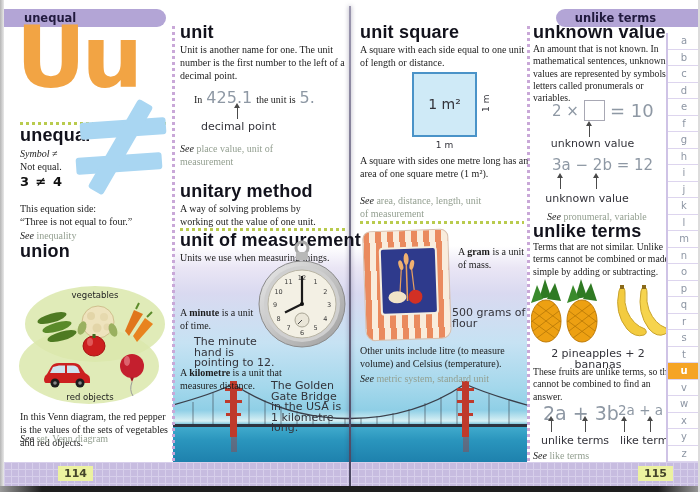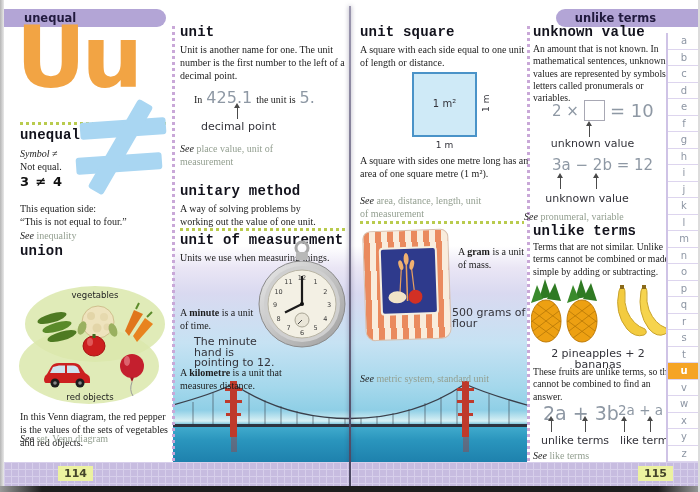--- a/index.html
+++ b/index.html
@@ -1,19 +1,19 @@
 <!DOCTYPE html>
 <html><head>
 <meta charset="utf-8">
 <style>
   html,body{margin:0;padding:0;background:#f4f4f4}
   .page{position:relative;width:700px;height:492px;background:#fff;overflow:hidden;
         font-family:"Liberation Serif",serif;}
   .abs{position:absolute}
-  .h-entry{font-family:Liberation Mono, monospace;font-weight:700;font-size:14px;color:#12121c;letter-spacing:.2px;line-height:15px}
+  .h-entry{font-family:Liberation Sans, sans-serif;font-weight:700;font-size:18px;color:#12121c;letter-spacing:.2px;line-height:15px}
   .body{font-size:10px;line-height:13px;color:#1c1c1c}
   .small{font-size:9.7px;line-height:12.3px}
   .cap{font-family:"DejaVu Sans",sans-serif;font-size:11px;line-height:10.5px;color:#33333a}
   .eq{font-family:"DejaVu Sans",sans-serif;color:#8e98a4}
   .see-line i{color:#222;font-style:italic}
   .link{color:#939f90}
   .hdot{height:3px;background-image:repeating-linear-gradient(90deg,#b9cb4e 0 3px,transparent 3px 6px)}
   .vdot{width:3px;background-image:repeating-linear-gradient(180deg,#c9a8d8 0 3px,transparent 3px 6px)}
   .pill{height:18px;background:#b3a5d6;font-family:"DejaVu Sans",sans-serif;font-weight:700;
         font-size:11.5px;color:#211a3e;line-height:18px}
@@ -73,20 +73,21 @@
       <rect x="57" y="9" width="7" height="56"></rect>
       <rect x="52" y="16" width="17" height="3"></rect>
         <rect x="52" y="28" width="17" height="3"></rect>
         <rect x="53" y="41" width="15" height="3"></rect>
       <rect x="289" y="9" width="7" height="56"></rect>
       <rect x="284" y="16" width="17" height="3"></rect>
         <rect x="284" y="28" width="17" height="3"></rect>
         <rect x="285" y="41" width="15" height="3"></rect>
     </g>
   </svg>
+  <div class="abs cap" style="left:271px;top:381px;width:72px">The Golden Gate Bridge in the USA is 1 kilometre long.</div>
 
   <div class="abs pill" style="left:4px;top:9px;width:142px;border-radius:0 10px 10px 0;padding-left:20px">unequal</div>
   <div class="abs pill" style="left:556px;top:9px;width:100px;border-radius:10px 0 0 10px;text-align:right;padding-right:44px">unlike terms</div>
 
   <div class="abs" style="left:349px;top:6px;width:2px;height:480px;background:linear-gradient(180deg,#9a96ae,#4a4660);box-shadow:0 0 4px rgba(60,50,90,.5)"></div>
 
   <div class="abs" style="left:16px;top:14px;font-family:'DejaVu Sans',sans-serif;font-weight:700;font-size:86px;line-height:1;color:#f2a444;letter-spacing:-4px">Uu</div>
   <div class="abs hdot" style="left:20px;top:122px;width:146px"></div>
 
   <div class="abs h-entry" style="left:20px;top:128px">unequal</div>
@@ -94,21 +95,21 @@
   <div class="abs body" style="left:20px;top:160px">Not equal.</div>
   <div class="abs" style="left:20px;top:174px;font-family:'DejaVu Sans',sans-serif;font-weight:700;font-size:13px;color:#111;letter-spacing:1px">3 ≠ 4</div>
 
   <div>
     <div class="bar" style="left:80px;top:120px;width:86px;height:17px;transform:rotate(-4deg)"></div>
     <div class="bar" style="left:76px;top:155px;width:86px;height:17px;transform:rotate(-4deg)"></div>
     <div class="bar" style="left:112px;top:96px;width:17px;height:102px;transform:rotate(30deg)"></div>
   </div>
 
   <div class="abs body" style="left:20px;top:202px">This equation side:</div>
-  <div class="abs body" style="left:20px;top:215px">“This is not equal to four.”</div>
+  <div class="abs body" style="left:20px;top:215px">“Three is not equal to four.”</div>
   <div class="abs body see-line" style="left:20px;top:229px">
     <i>See</i> <span class="link">inequality</span>
   </div>
 
   <div class="abs h-entry" style="left:20px;top:244px">union</div>
 
   <svg class="abs" style="left:18px;top:284px" width="150" height="122" viewBox="0 0 150 122">
     <ellipse cx="77" cy="40" rx="70" ry="38" fill="#dbe7ab" opacity="0.85"></ellipse>
     <ellipse cx="71" cy="82" rx="70" ry="38" fill="#dbe7ab" opacity="0.85"></ellipse>
     <text x="77" y="14" font-size="8.5" fill="#222" text-anchor="middle">vegetables</text>
@@ -220,21 +221,21 @@
     <circle cx="50" cy="82" r="7" fill="#eae6d8" stroke="#a8a494"></circle>
     <line x1="50" y1="82" x2="46" y2="86" stroke="#444" stroke-width="1"></line>
     <line x1="50" y1="66" x2="50" y2="38" stroke="#1a1a1a" stroke-width="2.2"></line>
     <line x1="50" y1="66" x2="33" y2="74.5" stroke="#1a1a1a" stroke-width="2.2"></line>
     <circle cx="50" cy="66" r="2" fill="#111"></circle>
   </svg>
 
   <div class="abs h-entry" style="left:360px;top:25px">unit square</div>
   <div class="abs body" style="left:360px;top:43px;width:170px">A square with each side equal to one unit of length or distance.</div>
   <div class="abs" style="left:412px;top:72px;width:61px;height:61px;background:#cfeaf7;border:2px solid #4a93c8;display:flex;align-items:center;justify-content:center">
-    <span class="cap" style="font-size:10px">1 m²</span>
+    <span class="cap" style="font-size:14px">1 m²</span>
   </div>
   <div class="abs cap center" style="left:412px;top:140px;width:65px;font-size:9px">1 m</div>
   <div class="abs cap center" style="left:471px;top:98px;width:30px;font-size:9px;transform:rotate(-90deg)">1 m</div>
   <div class="abs body" style="left:360px;top:154px;width:172px">A square with sides one metre long has an area of one square metre (1 m²).</div>
   <div class="abs body see-line" style="left:360px;top:194px;width:125px">
     <i>See</i> <span class="link">area, distance, length, unit of measurement</span>
   </div>
   <div class="abs hdot" style="left:360px;top:221px;width:164px"></div>
 
   <div class="abs" style="left:364px;top:230px;width:84px;height:108px;transform:rotate(-2deg);border-radius:8px 8px 10px 10px;border:1px solid #d8c0ae;
@@ -251,38 +252,39 @@
         </g>
         <ellipse cx="15" cy="48" rx="9" ry="6" fill="#f0e3c8"></ellipse>
         <circle cx="33" cy="48" r="7" fill="#d23024"></circle>
       </svg>
     </div>
   </div>
   <div class="abs body" style="left:458px;top:245px;width:72px">
     <span>A </span><b>gram</b><span> is a unit of mass.</span>
   </div>
   <div class="abs cap" style="left:452px;top:308px;width:80px">500 grams of flour</div>
+  <div class="abs body" style="left:360px;top:344px;width:172px">Other units include litre (to measure volume) and Celsius (temperature).</div>
   <div class="abs body see-line" style="left:360px;top:372px;width:172px">
     <i>See</i> <span class="link">metric system, standard unit</span>
   </div>
 
   <div class="abs h-entry" style="left:533px;top:25px">unknown value</div>
   <div class="abs body small" style="left:533px;top:43px;width:146px">An amount that is not known. In mathematical sentences, unknown values are represented by symbols or letters called pronumerals or variables.</div>
   <div class="abs" style="left:552px;top:100px;display:flex;align-items:center">
     <span class="eq" style="font-size:15px">2 ×</span>
     <span style="display:inline-block;width:19px;height:19px;border:1.5px solid #a8a8b4;background:#fff;margin:0 5px"></span>
     <span class="eq" style="font-size:18px">= 10</span>
   </div>
   <div class="uparrow" style="left:589px;top:126px"></div>
   <div class="abs cap center" style="left:545px;top:139px;width:95px">unknown value</div>
   <div class="abs eq" style="left:552px;top:156px;font-size:15px">3a − 2b = 12</div>
   <div class="uparrow" style="left:560px;top:178px"></div>
   <div class="uparrow" style="left:596px;top:178px"></div>
   <div class="abs cap center" style="left:542px;top:194px;width:90px">unknown value</div>
-  <div class="abs body see-line" style="left:524px;top:210px">
+  <div class="abs body see-line" style="left:547px;top:210px">
     <i>See</i> <span class="link">pronumeral, variable</span>
   </div>
 
   <div class="abs h-entry" style="left:533px;top:224px">unlike terms</div>
   <div class="abs body small" style="left:533px;top:241px;width:145px">Terms that are not similar. Unlike terms cannot be combined or made simple by adding or subtracting.</div>
 
   <svg class="abs" style="left:531px;top:277px" width="136" height="68" viewBox="0 0 136 68">
     <g>
       <polygon points="14,2 8,22 20,20" fill="#2f7a23"></polygon>
         <polygon points="6,8 0,26 12,22" fill="#3a8a2c"></polygon>

